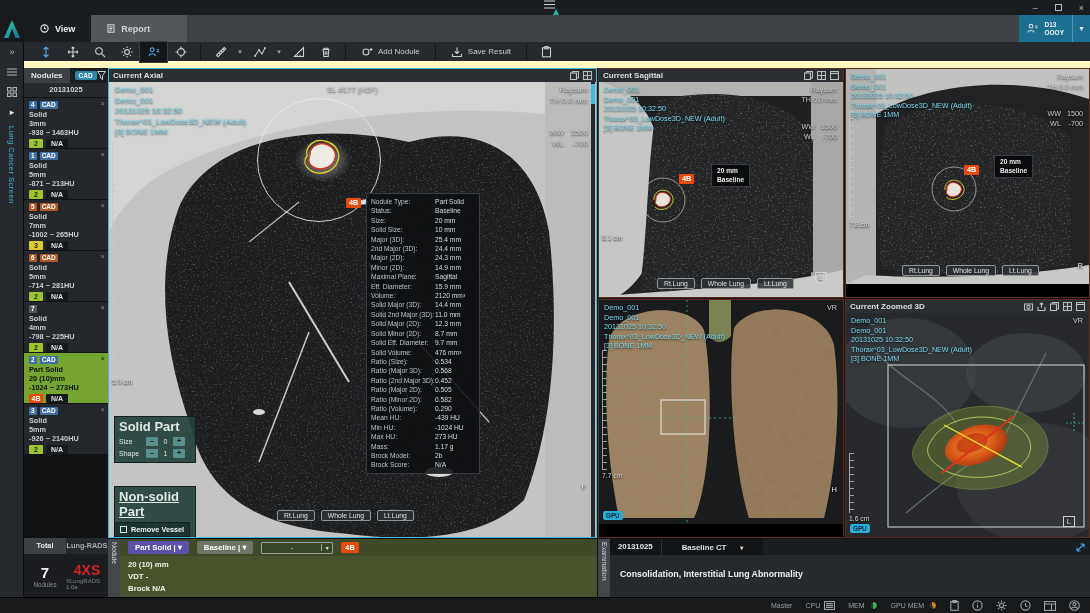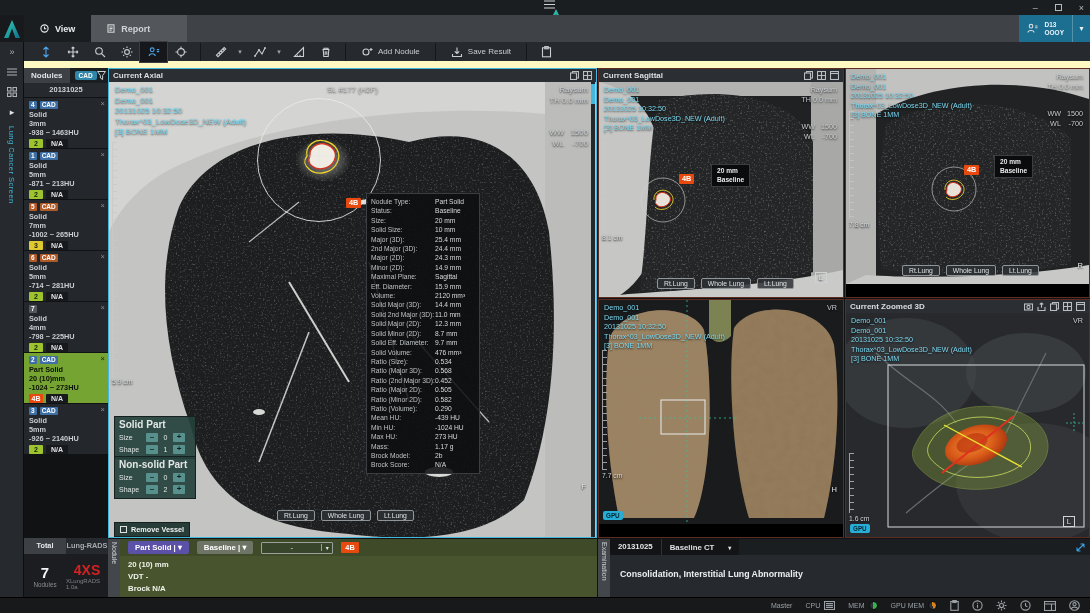--- a/index.html
+++ b/index.html
@@ -98,21 +98,21 @@
   .lungbtns { position:absolute; display:flex; gap:6px; }
   .lung-btn { background:rgba(45,49,53,.85); border:1px solid #90959a; color:#dde1e4; font-size:6.8px; padding:1px 6px; border-radius:2px; white-space:nowrap; }
   .annot-circle { position:absolute; border:1px solid rgba(235,235,235,.85); border-radius:50%; }
 
   
   .info { position:absolute; left:257px; top:111px; width:114px; background:rgba(13,15,17,.88); border:1px solid #3a3e42; padding:3px 4px; display:grid; grid-template-columns:64px 1fr; font-size:6.7px; line-height:9.4px; color:#d8dcde; }
   .info .lab { color:#bfc3c6; }
 
   
   .segbox { position:absolute; left:5px; width:82px; background:rgba(36,64,60,.92); border:1px solid #16211f; color:#e2e7e5; padding:2px 4px 3px 4px; }
-  .segbox .st { font-size:10px; font-weight:bold; margin-bottom:2px; }
+  .segbox .st { font-size:13px; font-weight:bold; margin-bottom:2px; }
   .segrow { display:flex; align-items:center; gap:3px; height:11px; margin-top:1px; }
   .segrow .sl { width:24px; font-size:7px; }
   .pm { width:12px; height:9px; background:#57908c; color:#0d1f1d; font-weight:bold; font-size:8px; line-height:8px; text-align:center; border-radius:1px; }
   .segval { width:9px; text-align:center; font-size:7px; }
   .rmv { position:absolute; left:5px; display:flex; align-items:center; gap:4px; background:rgba(26,48,44,.92); border:1px solid #16211f; padding:2px 5px; font-size:7.3px; font-weight:bold; color:#eef2f0; }
   .cbx { width:7px; height:7px; border:1px solid #dfe3e1; background:transparent; display:inline-block; }
 
   
   .npanel { position:absolute; left:108px; top:539px; width:489px; height:58px; background:#47542e; display:flex; }
   .vtab { width:12px; background:#43474b; display:flex; justify-content:center; padding-top:3px; }
@@ -133,21 +133,21 @@
   .cb.dim { border-color:#7d8f64; background:#3c4a28; }
   .findings-dd { width:150px; height:11px; background:#39452a; border:1px solid #9aa09a; border-radius:1px; margin-left:6px; display:flex; }
   .findings-dd .ddc { margin-left:auto; width:11px; text-align:center; font-size:6px; color:#e6eae2; }
   .np-checks b { font-weight:bold; }
 
   
   .epanel { position:absolute; left:598px; top:539px; width:492px; height:58px; background:#26292d; display:flex; }
   .ep-main { flex:1; position:relative; }
   .ep-toprow { height:16px; display:flex; align-items:center; background:#1b1e21; }
   .ep-date { background:#121416; color:#e4e7e9; font-size:7.8px; font-weight:bold; padding:0 8px; height:16px; line-height:16px; }
-  .ep-dd { display:flex; align-items:center; gap:14px; background:#121416; border-left:1px solid #2e3236; color:#dde1e4; font-size:7.8px; font-weight:bold; padding:0 8px; height:16px; }
+  .ep-dd { display:flex; align-items:center; gap:14px; background:#121416; border-left:1px solid #2e3236; color:#dde1e4; font-size:7.8px; font-weight:bold; padding:0 20px; height:16px; }
   .ep-find { position:absolute; left:10px; top:30px; font-size:8.8px; font-weight:bold; color:#eceff1; }
   .ep-expand { position:absolute; right:4px; top:3px; color:#3b9fe0; }
 
   
   .statusbar { position:absolute; left:0; top:597px; width:1090px; height:16px; background:#17191b; border-top:1px solid #000; display:flex; align-items:center; justify-content:flex-end; gap:13px; padding-right:10px; font-size:7px; color:#9aa0a5; }
   .sb-item { display:flex; align-items:center; gap:4px; }
   .halfdot { width:9px; height:9px; border-radius:50%; }
   .halfdot.green { background:conic-gradient(#35b34a 0 55%, #2c3034 55%); border:1px solid #0c0e10; }
   .halfdot.orange { background:conic-gradient(#d6801e 0 50%, #2c3034 50%); border:1px solid #0c0e10; }
   .sico { color:#9aa0a5; }
@@ -579,21 +579,21 @@
             <span class="segval">0</span>
             <span class="pm">+</span>
           </div>
         <div class="segrow">
             <span class="sl">Shape</span>
             <span class="pm">–</span>
             <span class="segval">1</span>
             <span class="pm">+</span>
           </div>
       </div>
-      <div class="segbox" style="top:374px;">
+      <div class="segbox" style="top:404px;text-decoration:underline;">
         <div class="st">Non-solid Part</div>
         <div class="segrow">
             <span class="sl">Size</span>
             <span class="pm">–</span>
             <span class="segval">0</span>
             <span class="pm">+</span>
           </div>
         <div class="segrow">
             <span class="sl">Shape</span>
             <span class="pm">–</span>

